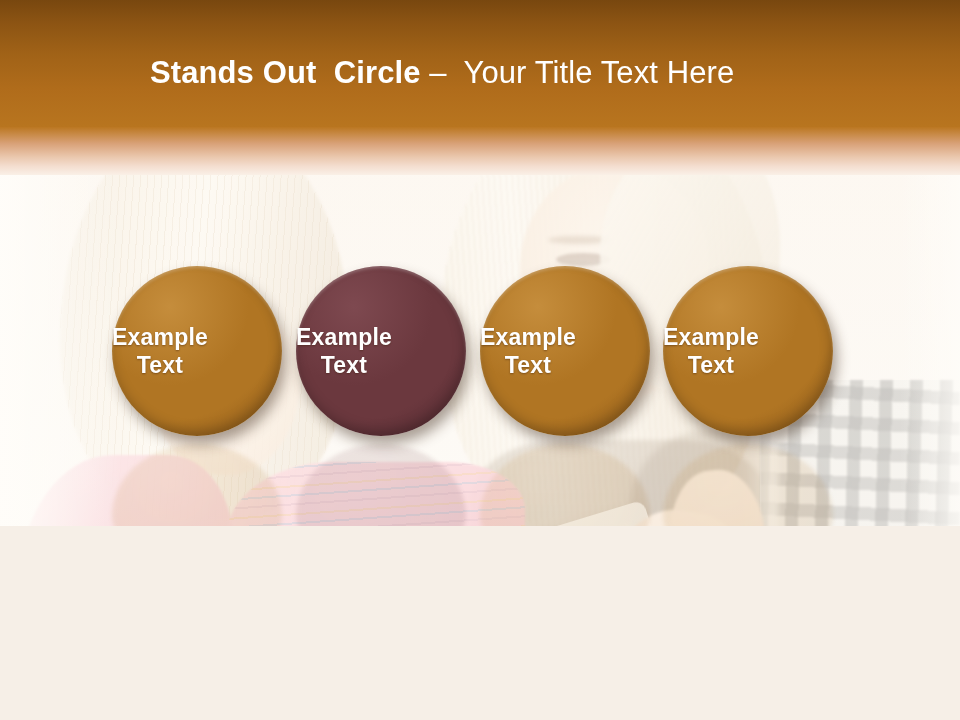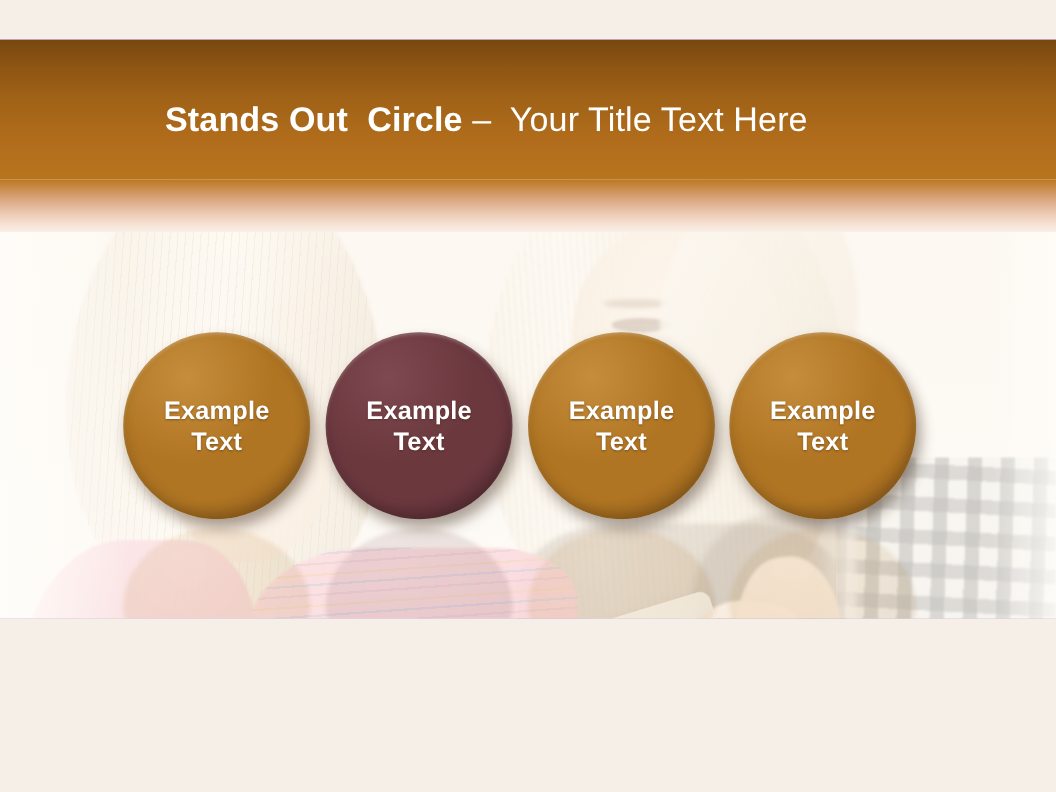--- a/index.html
+++ b/index.html
@@ -1,21 +1,21 @@
 <!DOCTYPE html>
 <html><head>
 <meta charset="utf-8">
 <style>
   html,body{margin:0;padding:0;}
   body{
     width:960px;height:720px;overflow:hidden;
     font-family:"Liberation Sans","DejaVu Sans",sans-serif;
     background:#f6efe7;
   }
-  #slide{position:relative;width:960px;height:526px;overflow:hidden;background:#6d28d9;margin-top:36px;}
+  #slide{position:relative;width:960px;height:526px;overflow:hidden;background:#ef4444;}
 
   
   .photo{position:absolute;left:0;top:0;width:960px;height:720px;overflow:hidden;}
   .ph{position:absolute;}
 
   
   .bg-base{left:0;top:0;width:960px;height:720px;
     background:linear-gradient(180deg,#fdf8f1 0%,#fbf4ec 25%,#fcf7f1 60%,#fdfaf6 100%);}
 
   
@@ -122,21 +122,21 @@
   .title .strong{font-weight:bold;}
   .title .light{font-weight:normal;}
 
   
   .circles{position:absolute;left:0;top:0;width:960px;height:720px;}
   .circle-wrap{position:absolute;width:170px;height:170px;}
   .circle{position:absolute;left:0;top:0;width:170px;height:170px;border-radius:50%;
     box-shadow:4px 8px 13px rgba(52,30,14,.42),
                inset 0 2px 3px rgba(255,255,255,.22),
                inset -2px -5px 12px rgba(0,0,0,.22);
-    display:flex;align-items:center;justify-content:center;}
+    display:flex;align-items:center;}
   .circle-label{color:#ffffff;font-weight:bold;font-size:23px;line-height:28px;
     text-align:center;text-shadow:0 1px 2px rgba(60,32,12,.45);letter-spacing:.2px;}
   .reflection{position:absolute;left:0;top:178px;width:170px;height:120px;border-radius:50%/40% 40% 60% 60%;
     opacity:.12;transform:scaleY(-1);filter:blur(2px);}
 </style>
 </head>
 <body>
 
 <div id="slide">
 

